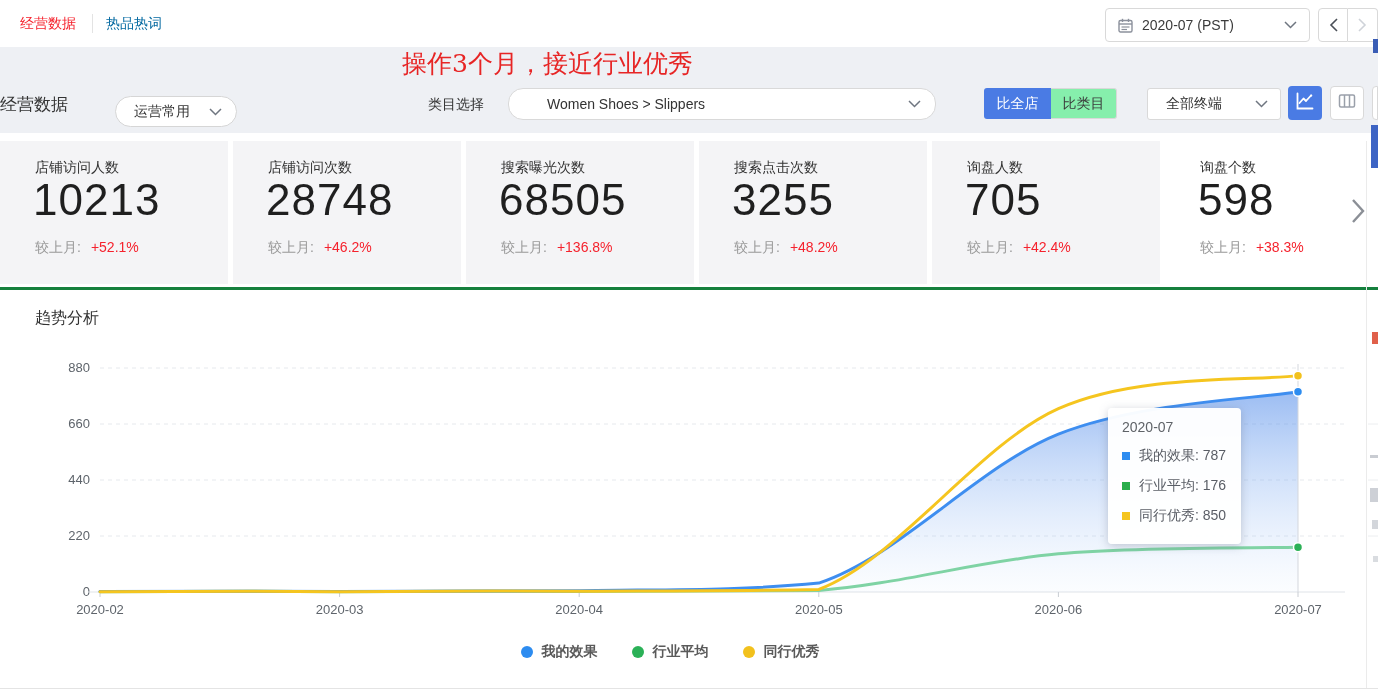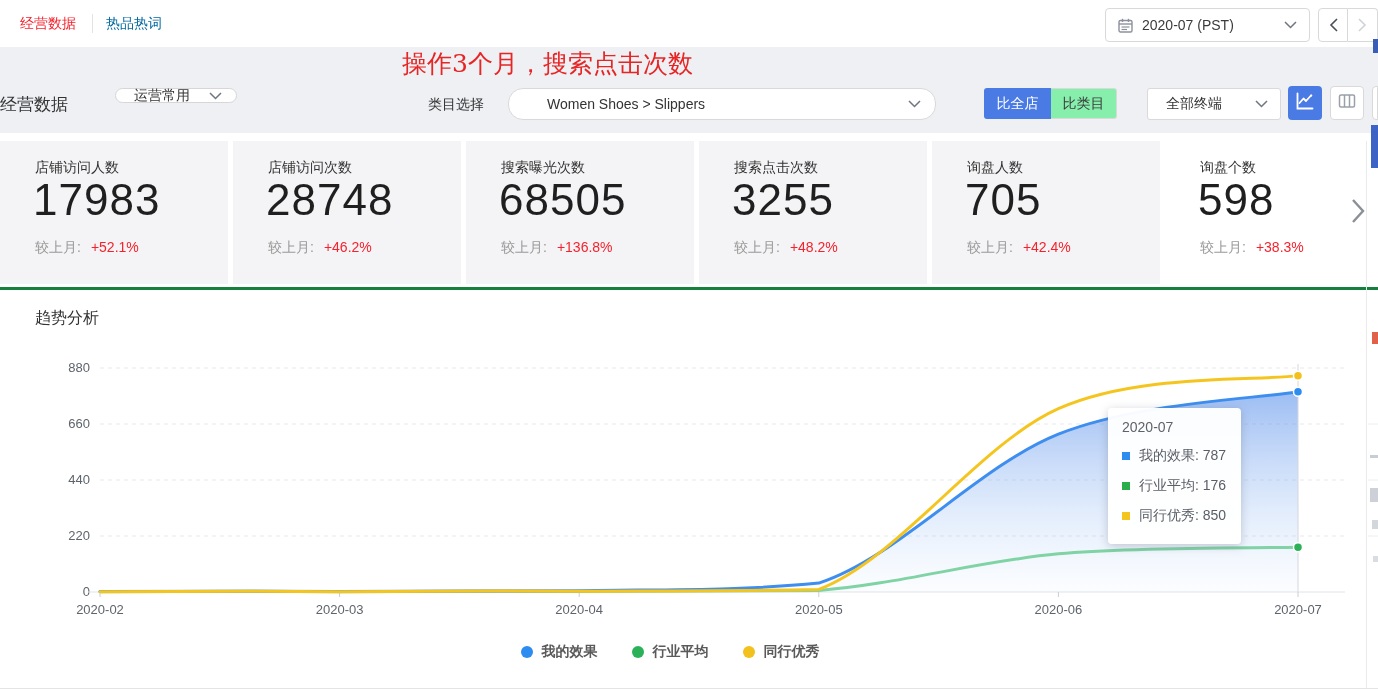--- a/index.html
+++ b/index.html
@@ -30,21 +30,21 @@
   .nav-btn.prev { border-radius:4px 0 0 4px; }
   .nav-btn.next { border-left:none; border-radius:0 4px 4px 0; }
   
   .toolbar { position:absolute; left:0; top:47px; width:1378px; height:86px; background:#eef0f4; }
   .section-title { position:absolute; left:0; top:46px; font-size:17px; color:#333; }
   .annotation {
     position:absolute; left:402px; top:0px; font-size:25px; color:#e72525;
     font-family:"DejaVu Serif", serif; white-space:nowrap;
   }
   .pill {
-    position:absolute; left:115px; top:41px; width:122px; height:15px;
+    position:absolute; left:115px; top:49px; width:122px; height:31px;
     border:1px solid #d6d6d6; border-radius:16px; background:#fff;
     display:flex; align-items:center; padding:0 14px 0 18px; font-size:14px; color:#333; cursor:pointer;
   }
   .pill .chev { margin-left:auto; display:flex; }
   .cat-label { position:absolute; left:428px; top:49px; font-size:14px; color:#333; }
   .cat-select {
     position:absolute; left:508px; top:41px; width:428px; height:32px;
     border:1px solid #d9d9d9; border-radius:15px; background:#fff;
     display:flex; align-items:center; padding:0 14px 0 38px; font-size:14px; color:#333; cursor:pointer;
   }
@@ -138,21 +138,21 @@
       </div>
       <div class="nav-btn next">
         <svg width="9" height="14" viewBox="0 0 9 14">
             <polyline points="1,1 7,7 1,13" fill="none" stroke="#cfd3d9" stroke-width="1.6"></polyline>
           </svg>
       </div>
     </div>
   </div>
 
   <div class="toolbar">
-    <div class="annotation">操作3个月，搜索点击次数</div>
+    <div class="annotation">操作3个月，接近行业优秀</div>
     <div class="section-title">经营数据</div>
 
     <div class="pill">
       <span>运营常用</span>
       <span class="chev">
         <svg width="13" height="8" viewBox="0 0 13 8">
             <polyline points="1,1 6.5,6.5 12,1" fill="none" stroke="#6f7680" stroke-width="1.5"></polyline>
           </svg>
       </span>
     </div>
@@ -198,21 +198,21 @@
             <line x1="12.5" y1="4" x2="12.5" y2="16" stroke="#9aa0aa" stroke-width="1.5"></line>
           </svg>
       </span>
     </div>
     <div class="icon-btn cut-mode"></div>
   </div>
 
   <div class="cards">
     <div class="card" style="left:0;width:228px">
       <div class="label">店铺访问人数</div>
-      <div class="value">17983</div>
+      <div class="value">10213</div>
       <div class="change"><span>较上月:</span><span class="pct">+52.1%</span></div>
     </div>
     <div class="card" style="left:233px;width:228px">
       <div class="label">店铺访问次数</div>
       <div class="value">28748</div>
       <div class="change"><span>较上月:</span><span class="pct">+46.2%</span></div>
     </div>
     <div class="card" style="left:466px;width:228px">
       <div class="label">搜索曝光次数</div>
       <div class="value">68505</div>

